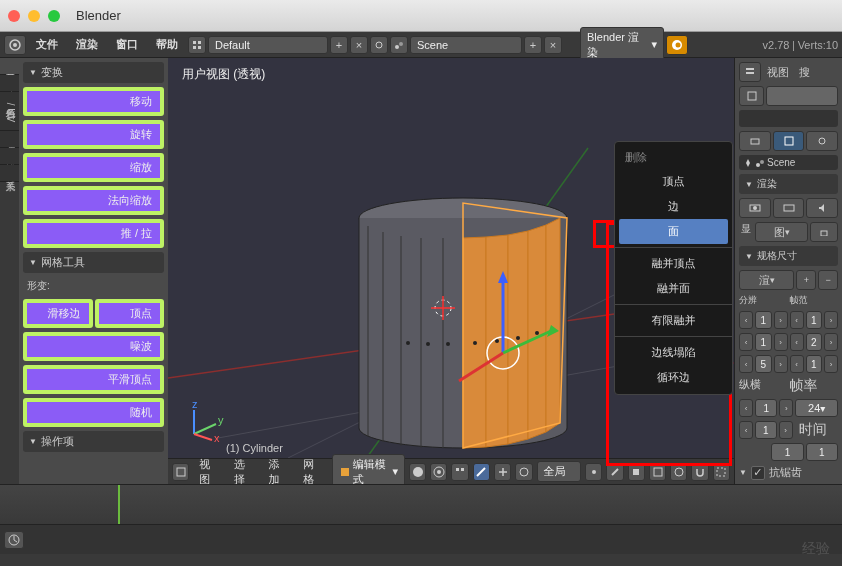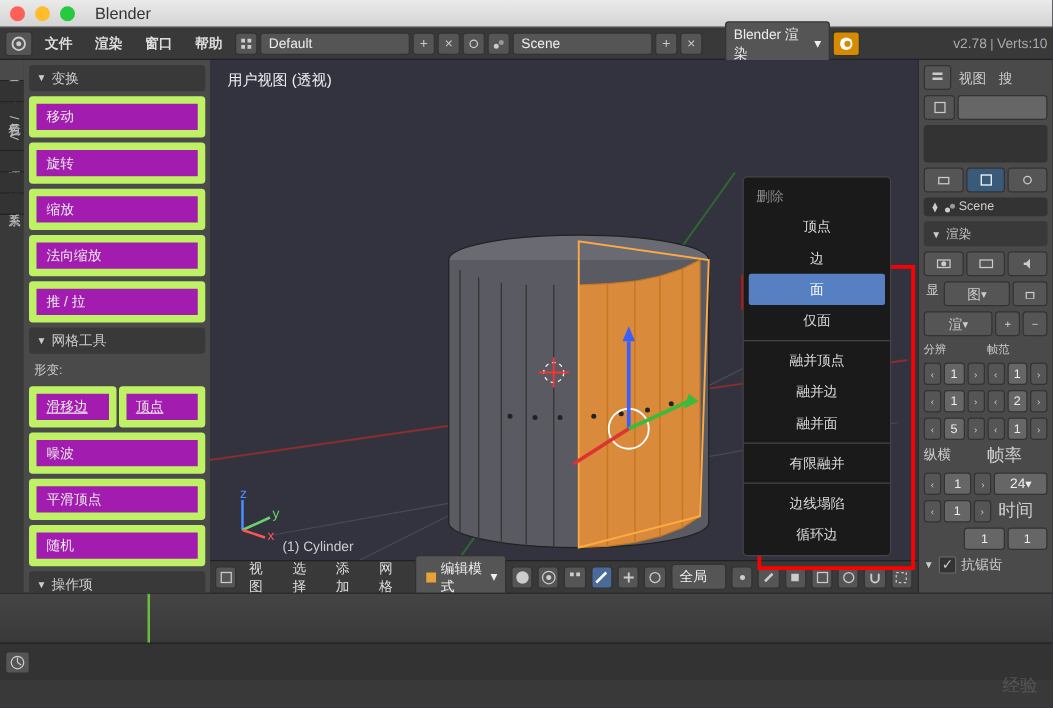--- a/index.html
+++ b/index.html
@@ -1,18 +1,18 @@
 <!DOCTYPE html>
 <html><head>
 <meta charset="utf-8">
 <style>
 * { margin: 0; padding: 0; box-sizing: border-box; font-family: Arial, sans-serif; font-size: 11px; }
 body { background: #393939; color: #ccc; width: 842px; height: 566px; overflow: hidden; position: relative; }
 
-.titlebar { height: 22px; background: linear-gradient(#eaeaea, #d4d4d4); display: flex; align-items: center; padding: 0 8px; border-bottom: 1px solid #999; }
+.titlebar { height: 32px; background: linear-gradient(#eaeaea, #d4d4d4); display: flex; align-items: center; padding: 0 8px; border-bottom: 1px solid #999; }
 .traffic-light { width: 12px; height: 12px; border-radius: 50%; margin-right: 8px; }
 .tl-red { background: #ff5f56; }
 .tl-yellow { background: #ffbd2e; }
 .tl-green { background: #27c93f; }
 .titlebar-title { color: #333; font-size: 13px; margin-left: 8px; }
 
 .topbar { height: 26px; background: #393939; border-bottom: 1px solid #222; display: flex; align-items: center; padding: 0 4px; gap: 2px; }
 .topbar .icon-btn { width: 22px; height: 20px; background: #555; border: 1px solid #333; border-radius: 3px; display: flex; align-items: center; justify-content: center; cursor: pointer; }
 .topbar .menu-item { padding: 0 8px; color: #ddd; cursor: pointer; font-weight: bold; }
 .topbar .dropdown { background: #555; border: 1px solid #333; border-radius: 3px; padding: 2px 6px; color: #eee; display: flex; align-items: center; gap: 4px; }
@@ -21,32 +21,32 @@
 
 .main-layout { display: flex; height: 426px; }
 
 .left-panel { width: 168px; background: #4a4a4a; display: flex; }
 .left-tabs { width: 19px; background: #393939; display: flex; flex-direction: column; }
 .left-tab { writing-mode: vertical-rl; padding: 8px 2px; background: #333; border-bottom: 1px solid #222; font-size: 10px; color: #bbb; cursor: pointer; text-align: center; }
 .left-tab.active { background: #4a4a4a; }
 .left-content { flex: 1; padding: 4px; display: flex; flex-direction: column; gap: 4px; overflow-y: auto; }
 .panel-header { background: #393939; padding: 3px 6px; border-radius: 3px; display: flex; align-items: center; gap: 4px; cursor: pointer; }
 .panel-header::before { content: "▼"; font-size: 8px; }
-.tool-btn { background: #a21caf; border: 6px solid #bef264; border-radius: 3px; padding: 3px 8px; color: #eee; cursor: pointer; text-align: left; }
+.tool-btn { background: #8b5cf6; border: 4px solid #bef264; border-radius: 3px; padding: 3px 8px; color: #eee; cursor: pointer; text-align: right; }
 .tool-row { display: flex; gap: 2px; }
-.tool-row .tool-btn { flex: 1; text-decoration: underline; }
+.tool-row .tool-btn { flex: 1; }
 .section-label { color: #ccc; padding: 2px 4px; font-size: 10px; }
 
 .viewport { flex: 1; background: #333340; position: relative; overflow: hidden; }
 .viewport-header { position: absolute; top: 8px; left: 14px; color: #eee; font-size: 12px; z-index: 5; }
 .viewport-3d { position: absolute; inset: 0; }
 .cylinder-label { position: absolute; bottom: 30px; left: 58px; color: #ccc; font-size: 11px; }
 .axis-gizmo { position: absolute; bottom: 42px; left: 18px; }
 
-.context-menu { position: absolute; left: 594px; top: 141px; width: 119px; background: #1a1a1a; border: 1px solid #444; border-radius: 4px; padding: 4px 0; z-index: 50; }
+.context-menu { position: absolute; left: 614px; top: 141px; width: 119px; background: #1a1a1a; border: 1px solid #444; border-radius: 4px; padding: 4px 0; z-index: 50; }
 .context-menu-title { color: #888; padding: 4px 10px; font-size: 11px; }
 .context-menu-item { padding: 5px 10px; color: #ddd; cursor: pointer; text-align: center; font-size: 11px; }
 .context-menu-item.highlighted { background: #5680c2; color: #fff; margin: 0 4px; border-radius: 2px; }
 .context-menu-sep { height: 1px; background: #444; margin: 3px 0; }
 .red-box { position: absolute; border: 3px solid #ff0000; z-index: 49; }
 .red-box.menu { left: 593px; top: 220px; width: 104px; height: 28px; }
 .red-box.cyl { left: 438px; top: 164px; width: 126px; height: 244px; }
 .red-arrow { position: absolute; left: 565px; top: 295px; z-index: 48; }
 
 .viewport-toolbar { position: absolute; bottom: 0; left: 0; right: 0; height: 26px; background: #393939; border-top: 1px solid #222; display: flex; align-items: center; padding: 0 4px; gap: 4px; }
@@ -342,24 +342,22 @@
           </svg>
         </div>
     </div>
   </div>
 
   <div class="context-menu">
     <div class="context-menu-title">删除</div>
     <div class="context-menu-item">顶点</div>
     <div class="context-menu-item">边</div>
     <div class="context-menu-item highlighted">面</div>
-    <div class="context-menu-item">仅面</div>
     <div class="context-menu-sep"></div>
     <div class="context-menu-item">融并顶点</div>
-    <div class="context-menu-item">融并边</div>
     <div class="context-menu-item">融并面</div>
     <div class="context-menu-sep"></div>
     <div class="context-menu-item">有限融并</div>
     <div class="context-menu-sep"></div>
     <div class="context-menu-item">边线塌陷</div>
     <div class="context-menu-item">循环边</div>
   </div>
   <div class="red-box menu"></div>
 
   <div class="right-panel">
@@ -430,20 +428,21 @@
     </div>
     <div class="right-btn-row">
       <span style="font-size:10px;padding:0 2px">显</span>
       <div class="rb" style="flex:2"><span>图</span> ▾</div>
       <div class="rb">
           <svg width="8" height="8">
             <rect x="1" y="3" width="6" height="5" fill="none" stroke="#ccc"></rect>
           </svg>
         </div>
     </div>
+    <div class="prop-header">规格尺寸</div>
     <div class="right-btn-row">
       <div class="rb" style="flex:3"><span>渲</span> ▾</div>
       <div class="rb">+</div>
       <div class="rb">−</div>
     </div>
     <div class="right-btn-row">
       <span style="flex:1;font-size:9px">分辨</span>
       <span style="flex:1;font-size:9px">帧范</span>
     </div>
     <div class="spinner-row">

